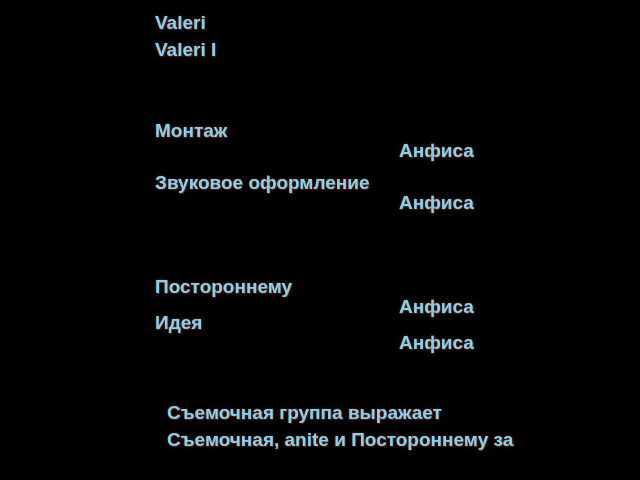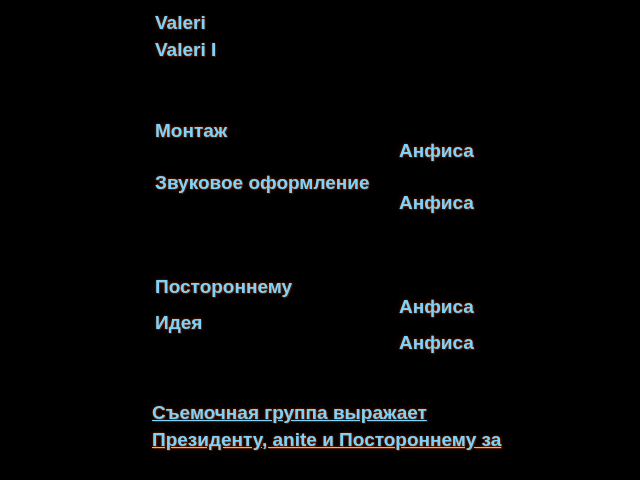--- a/index.html
+++ b/index.html
@@ -42,24 +42,23 @@
     white-space: nowrap;
     margin-top: 20px;
   }
   .row-0 { top: 117px; }
   .row-1 { top: 169px; padding-left: 29px; }
   .row-2 { top: 221px; }
   .row-3 { top: 273px; }
   .row-4 { top: 309px; }
   .footer-block {
     position: absolute;
-    left: 152px;
+    left: 167px;
     top: 399px;
     width: 470px;
-    text-decoration: underline;
   }
   .line { white-space: nowrap; }
 </style>
 </head>
 <body>
 
 <div class="screen">
 
   <div class="header-block">
     <div class="line">Valeri</div>
@@ -82,16 +81,16 @@
     <span class="name">Анфиса</span>
   </div>
 
   <div class="credit-row row-4">
     <span class="role">Идея</span>
     <span class="name">Анфиса</span>
   </div>
 
   <div class="footer-block">
     <div class="line">Съемочная группа выражает</div>
-    <div class="line">Президенту, anite и Постороннему за</div>
+    <div class="line">Съемочная, anite и Постороннему за</div>
   </div>
 
 </div>
 
 </body></html>

